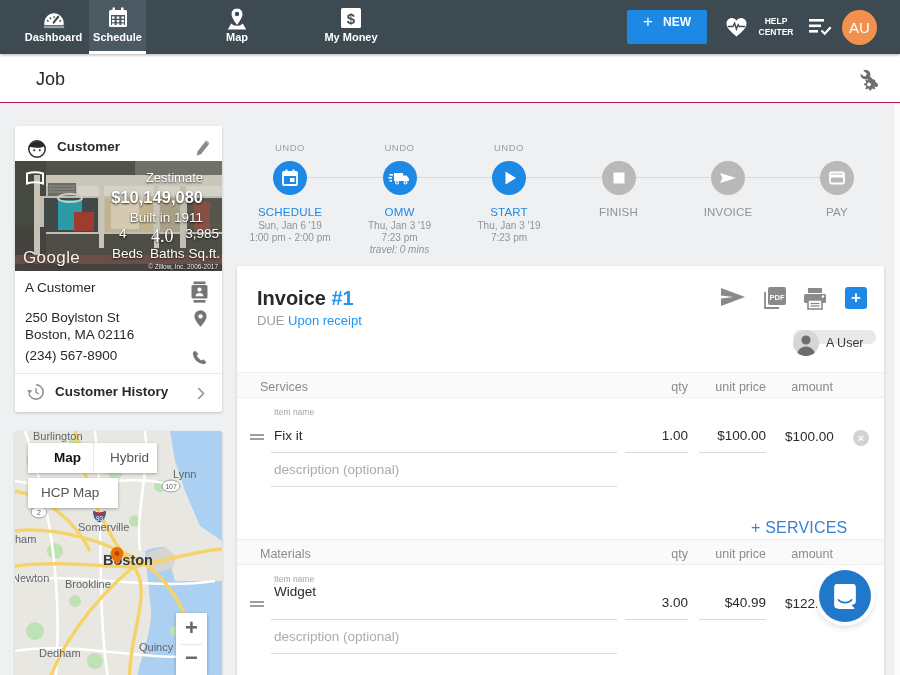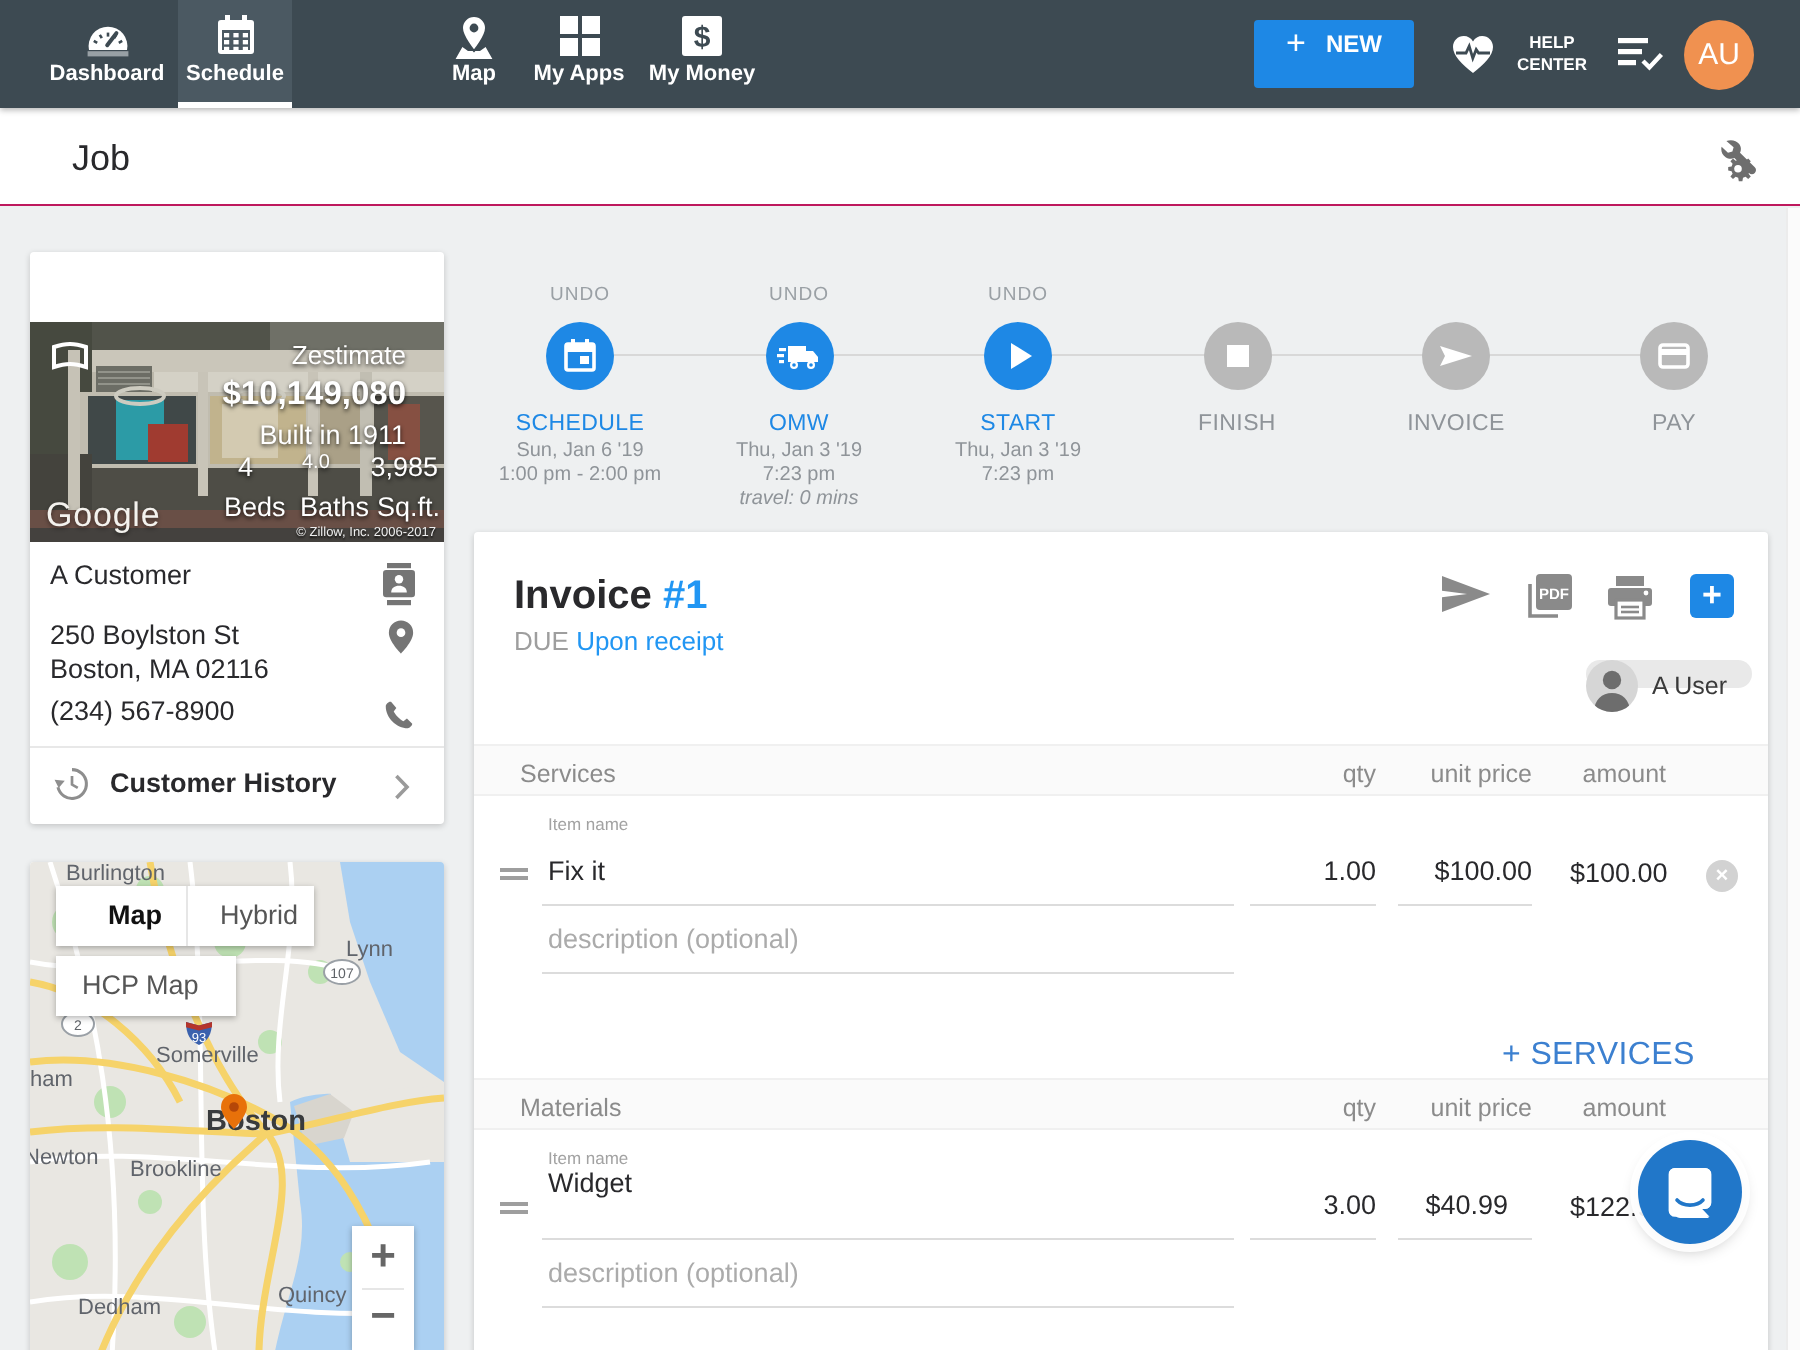--- a/index.html
+++ b/index.html
@@ -104,31 +104,20 @@
     <div class="lbl">Schedule</div>
   </div>
   <div class="tab" style="left:214px; width:46px;">
     <svg width="20" height="23" viewBox="0 0 20 23">
         <path d="M4.2 16.5 L0.8 22.5 L19.2 22.5 L15.8 16.5 L13 18.5 L7 18.5 z" fill="#fff"></path>
         <path d="M10 1 a6 6 0 0 1 6 6 c0 4.2-6 11.5-6 11.5 s-6-7.3-6-11.5 a6 6 0 0 1 6-6 z" fill="#fff" stroke="#3d4a52" stroke-width="1"></path>
         <circle cx="10" cy="7" r="2.2" fill="#3d4a52"></circle>
       </svg>
     <div class="lbl">Map</div>
   </div>
-  <div class="tab" style="left:260px; width:59px;">
-    <svg width="22" height="22" viewBox="0 0 22 22">
-        <g fill="#fff">
-          <rect x="1" y="1" width="9" height="9"></rect>
-          <rect x="12" y="1" width="9" height="9"></rect>
-          <rect x="1" y="12" width="9" height="9"></rect>
-          <rect x="12" y="12" width="9" height="9"></rect>
-        </g>
-      </svg>
-    <div class="lbl">My Apps</div>
-  </div>
   <div class="tab" style="left:319px; width:64px;">
     <svg width="22" height="22" viewBox="0 0 22 22">
         <rect x="1" y="1" width="20" height="20" rx="1.5" fill="#fff"></rect>
         <text x="11" y="16.5" font-size="15" font-weight="bold" fill="#3d4a52" text-anchor="middle" font-family="Liberation Sans">$</text>
       </svg>
     <div class="lbl">My Money</div>
   </div>
   <div id="newbtn"><span style="font-size:17px; font-weight:normal; vertical-align:-1px;">+</span>&nbsp;&nbsp;&nbsp;NEW</div>
   <svg class="abs" style="left:724px; top:15px;" width="25" height="24" viewBox="0 0 25 24">
       <path d="M12.5 21.5 C7 17 2.5 13 2.5 8.5 C2.5 5.4 4.9 3 7.9 3 c1.9 0 3.6 1 4.6 2.7 C13.5 4 15.2 3 17.1 3 c3 0 5.4 2.4 5.4 5.5 c0 4.5-4.5 8.5-10 13 z" fill="#fff"></path>
@@ -151,20 +140,33 @@
   <svg class="abs" style="left:860px; top:16px;" width="19" height="21" viewBox="0 0 19 21">
       <path d="M3.2 0.5 L6.8 3.6 L6.2 5.8 L4 6.4 L0.8 3.4 C0.3 5.4 1 7.4 2.8 8.6 C4.2 9.5 5.8 9.6 7.2 9 L14.5 16.5 C15.3 17.3 16.6 17.3 17.4 16.5 C18.2 15.7 18.2 14.4 17.4 13.6 L10 6.4 C10.7 5 10.6 3.3 9.6 2 C8.2 0.1 5.4-0.4 3.2 0.5 z" fill="#6e6e6e"></path>
       <g fill="#6e6e6e">
         <path d="M5.2 10.6 l1.1 1.3 -0.5 1.3 -1.7 0.3 0 1.8 1.7 0.3 0.5 1.3 -1.1 1.3 1.3 1.3 1.3-1.1 1.3 0.5 0.3 1.7 1.8 0 0.3-1.7 1.3-0.5 1.3 1.1 1.3-1.3 -1.1-1.3 0.5-1.3 1.7-0.3 0-1.8 -1.7-0.3 -0.5-1.3 1.1-1.3 -1.3-1.3 -1.3 1.1 -1.3-0.5 -0.3-1.7 -1.8 0 -0.3 1.7 -1.3 0.5 -1.3-1.1 z"></path>
       </g>
       <circle cx="9" cy="14.4" r="1.9" fill="#fff"></circle>
     </svg>
 </div>
 
 <div class="card" id="custcard">
+  <div id="custhead">
+    <svg class="abs" style="left:13px; top:14px;" width="18" height="18" viewBox="0 0 18 18">
+        <circle cx="9" cy="9" r="8.2" fill="none" stroke="#29292c" stroke-width="1.5"></circle>
+        <path d="M1.6 6.8 C3.8 1.8 7.6 .9 10.4 1.4 c2.9 .5 5.2 2.4 6 4.8 L13.2 7.6 C10.4 8.1 5.8 7.7 1.6 6.8 z" fill="#29292c"></path>
+        <circle cx="6.2" cy="10.2" r="1" fill="#29292c"></circle>
+        <circle cx="11.8" cy="10.2" r="1" fill="#29292c"></circle>
+      </svg>
+    <div class="t">Customer</div>
+    <svg class="abs" style="left:181px; top:13px;" width="13" height="18" viewBox="0 0 13 18">
+        <path d="M1.5 12.5 L9.5 2.2 L13 4.9 L5 15.2 L0.8 16.5 z" fill="#8a8a8a"></path>
+        <path d="M10.3 1.2 L13.8 3.9 L12.6 5.4 L9.1 2.7 z" fill="#aaa"></path>
+      </svg>
+  </div>
   <div id="photo">
     <svg width="207" height="110" viewBox="0 0 207 110" preserveAspectRatio="none">
       <rect width="207" height="110" fill="#c6c2b5"></rect>
       <rect x="0" y="0" width="207" height="15" fill="#53554d"></rect>
       <rect x="120" y="0" width="87" height="14" fill="#73756c"></rect>
       <rect x="0" y="0" width="31" height="66" fill="#474a41"></rect>
       <rect x="31" y="14" width="176" height="11" fill="#d6d2c6"></rect>
       <rect x="33" y="22" width="28" height="13" fill="#70716a"></rect>
       <g stroke="#9a9b92" stroke-width="1">
           <line x1="34" y1="25" x2="60" y2="25"></line>
@@ -193,21 +195,21 @@
       <ellipse cx="115" cy="37" rx="12" ry="4" fill="none" stroke="#dad7cc" stroke-width="2"></ellipse>
       <rect x="0" y="0" width="207" height="110" fill="#3c3c38" opacity="0.08"></rect>
     </svg>
     <svg class="abs" style="left:10px; top:10px;" width="20" height="15" viewBox="0 0 20 15">
         <path d="M2 2.5 C8 .5 12 .5 18 2.5 L18 12.5 C12 10.5 8 10.5 2 12.5 z" fill="none" stroke="#fff" stroke-width="2"></path>
       </svg>
     <div class="ov" style="top:9px; right:19px; font-size:13px;">Zestimate</div>
     <div class="ov" style="top:27px; right:19px; font-size:16.5px; font-weight:bold;">$10,149,080</div>
     <div class="ov" style="top:49px; right:19px; font-size:13.5px;">Built in 1911</div>
     <div class="ov" style="top:65px; left:104px; font-size:13.5px;">4</div>
-    <div class="ov" style="top:65px; left:136px; font-size:10px;">4.0</div>
+    <div class="ov" style="top:65px; left:136px; font-size:18px;font-family:Liberation Serif, serif;">4.0</div>
     <div class="ov" style="top:65px; right:3px; font-size:13.5px;">3,985</div>
     <div class="ov" style="top:85px; left:97px; font-size:13.5px;">Beds</div>
     <div class="ov" style="top:85px; left:135px; font-size:13.5px;">Baths</div>
     <div class="ov" style="top:85px; right:2px; font-size:13.5px;">Sq.ft.</div>
     <div class="abs" style="left:8px; bottom:3px; color:#f4f2ee; font-size:17px; letter-spacing:.4px; text-shadow:0 1px 2px rgba(0,0,0,.45);">Google</div>
     <div class="abs" style="right:4px; bottom:1px; color:#eee; font-size:6.5px; text-shadow:0 1px 1px rgba(0,0,0,.8);">© Zillow, Inc. 2006-2017</div>
   </div>
   <div id="custinfo">
     <div class="inforow abs" style="left:10px; top:154px;">A Customer</div>
     <svg class="abs" style="left:176px; top:155px;" width="17" height="22" viewBox="0 0 17 22">
@@ -428,21 +430,21 @@
       <span class="up">unit price</span>
       <span class="am">amount</span>
   </div>
 
   <div class="handle" style="left:13px; top:335px;"></div>
   <div class="itemname-lbl" style="left:37px; top:308px;">Item name</div>
   <div class="itemtext" style="left:37px; top:318px;">Widget</div>
   <div class="fieldline" style="left:34px; top:353px; width:346px;"></div>
   <div class="itemtext" style="left:388px; top:329px; width:63px; text-align:right;">3.00</div>
   <div class="fieldline" style="left:388px; top:353px; width:63px;"></div>
-  <div class="itemtext" style="left:450px; top:329px; width:67px; text-align:right;">$40.99</div>
+  <div class="itemtext" style="left:462px; top:329px; width:67px; text-align:right;">$40.99</div>
   <div class="fieldline" style="left:462px; top:353px; width:67px;"></div>
   <div class="itemtext" style="left:548px; top:330px; width:48px; text-align:right;">$122.97</div>
   <div class="desctext" style="left:37px; top:363px;">description (optional)</div>
   <div class="fieldline" style="left:34px; top:387px; width:346px;"></div>
   <div class="addlink" style="left:506px; top:400px;">+ MATERIALS ITEM</div>
 </div>
 
 <div class="abs" style="left:893px; top:104px; width:7px; height:571px; background:#fbfbfb; border-left:1px solid #ececec; z-index:50;"></div>
 
 <div id="chat">

